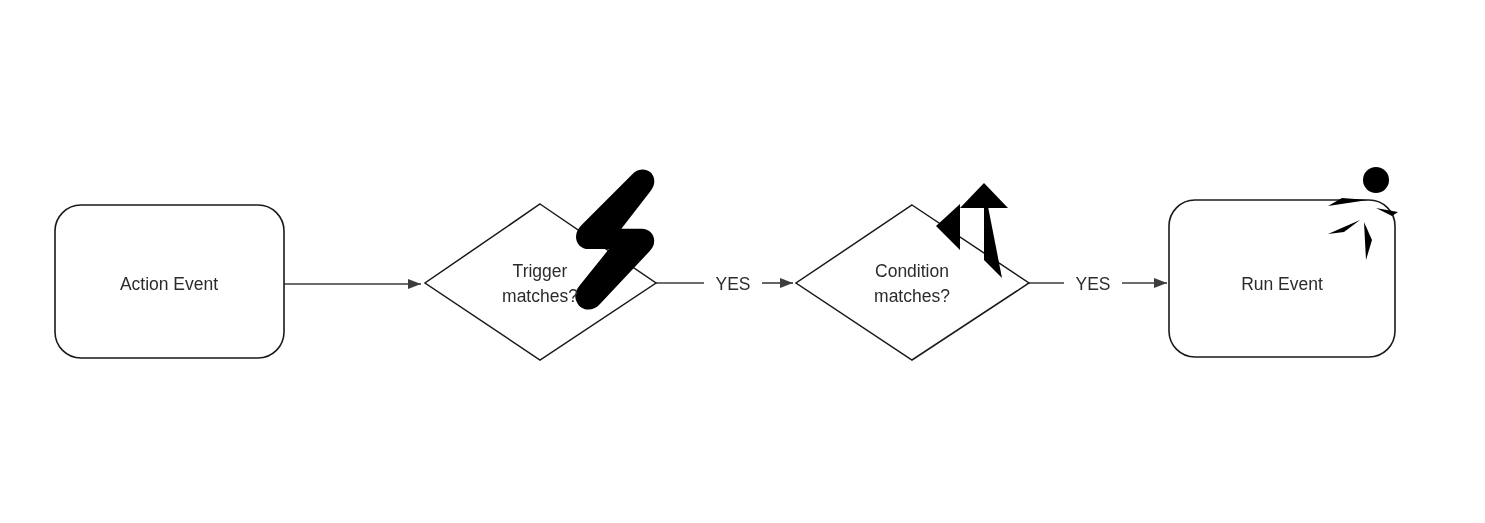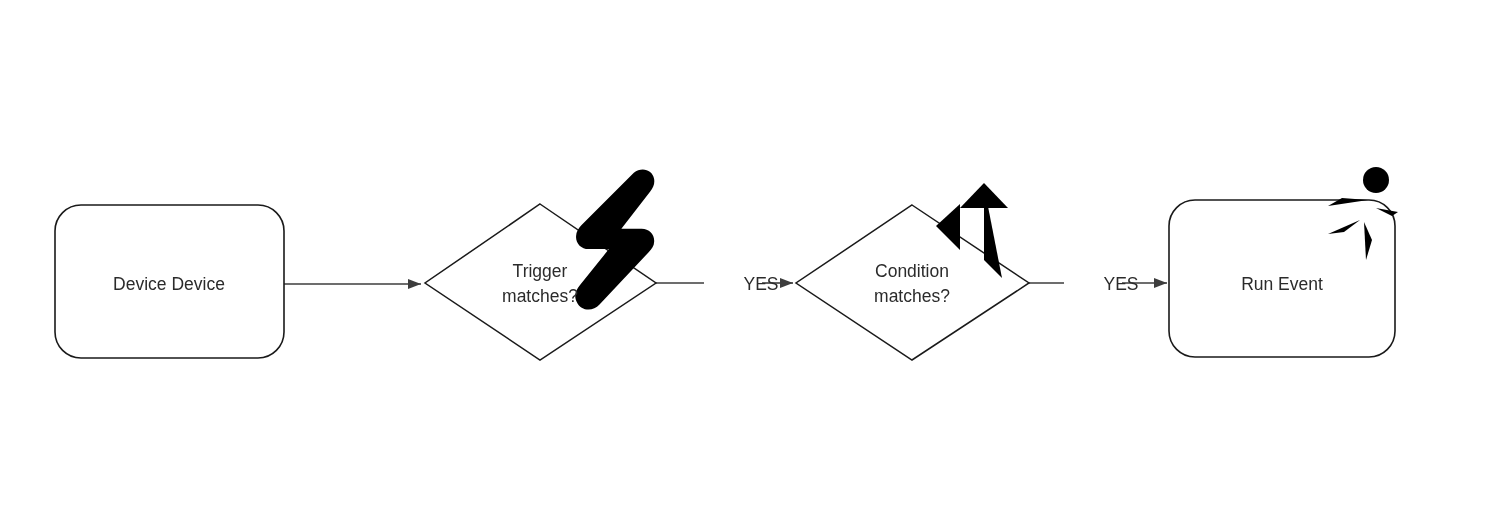--- a/index.html
+++ b/index.html
@@ -58,21 +58,20 @@
     transform: translate(-50%, -50%);
     pointer-events: none;
   }
   .edge-label {
     position: absolute;
     color: #2b2b2b;
     font-size: 17.5px;
     font-family: "Liberation Sans", "DejaVu Sans", sans-serif;
     transform: translate(-50%, -50%);
     white-space: nowrap;
-    margin-left: 28px;
   }
 </style>
 </head>
 <body>
 
 <div id="canvas">
 
   <svg id="flow-svg" viewBox="0 0 1485 523">
 
     <g>
@@ -139,21 +138,21 @@
 
       <path class="icon-glyph" fill="none" stroke="#000000" stroke-width="17" stroke-linecap="round" stroke-linejoin="round" d="M 54 42 L 70 50 L 76 46"></path>
 
       <path class="icon-glyph" fill="none" stroke="#000000" stroke-width="17" stroke-linecap="round" stroke-linejoin="round" d="M 42 56 L 50 74 L 44 94"></path>
 
       <path class="icon-glyph" fill="none" stroke="#000000" stroke-width="17" stroke-linecap="round" stroke-linejoin="round" d="M 38 54 L 22 66 L 6 68"></path>
     </g>
 
   </svg>
 
-  <div class="node-label" style="left:169px; top:284px;">Device Device</div>
+  <div class="node-label" style="left:169px; top:284px;">Action Event</div>
 
   <div class="node-label" style="left:540px; top:284px;">Trigger
 matches?</div>
 
   <div class="node-label" style="left:912px; top:284px;">Condition
 matches?</div>
 
   <div class="node-label" style="left:1282px; top:284px;">Run Event</div>
 
   <div class="edge-label" style="left:733px; top:284px;">YES</div>

